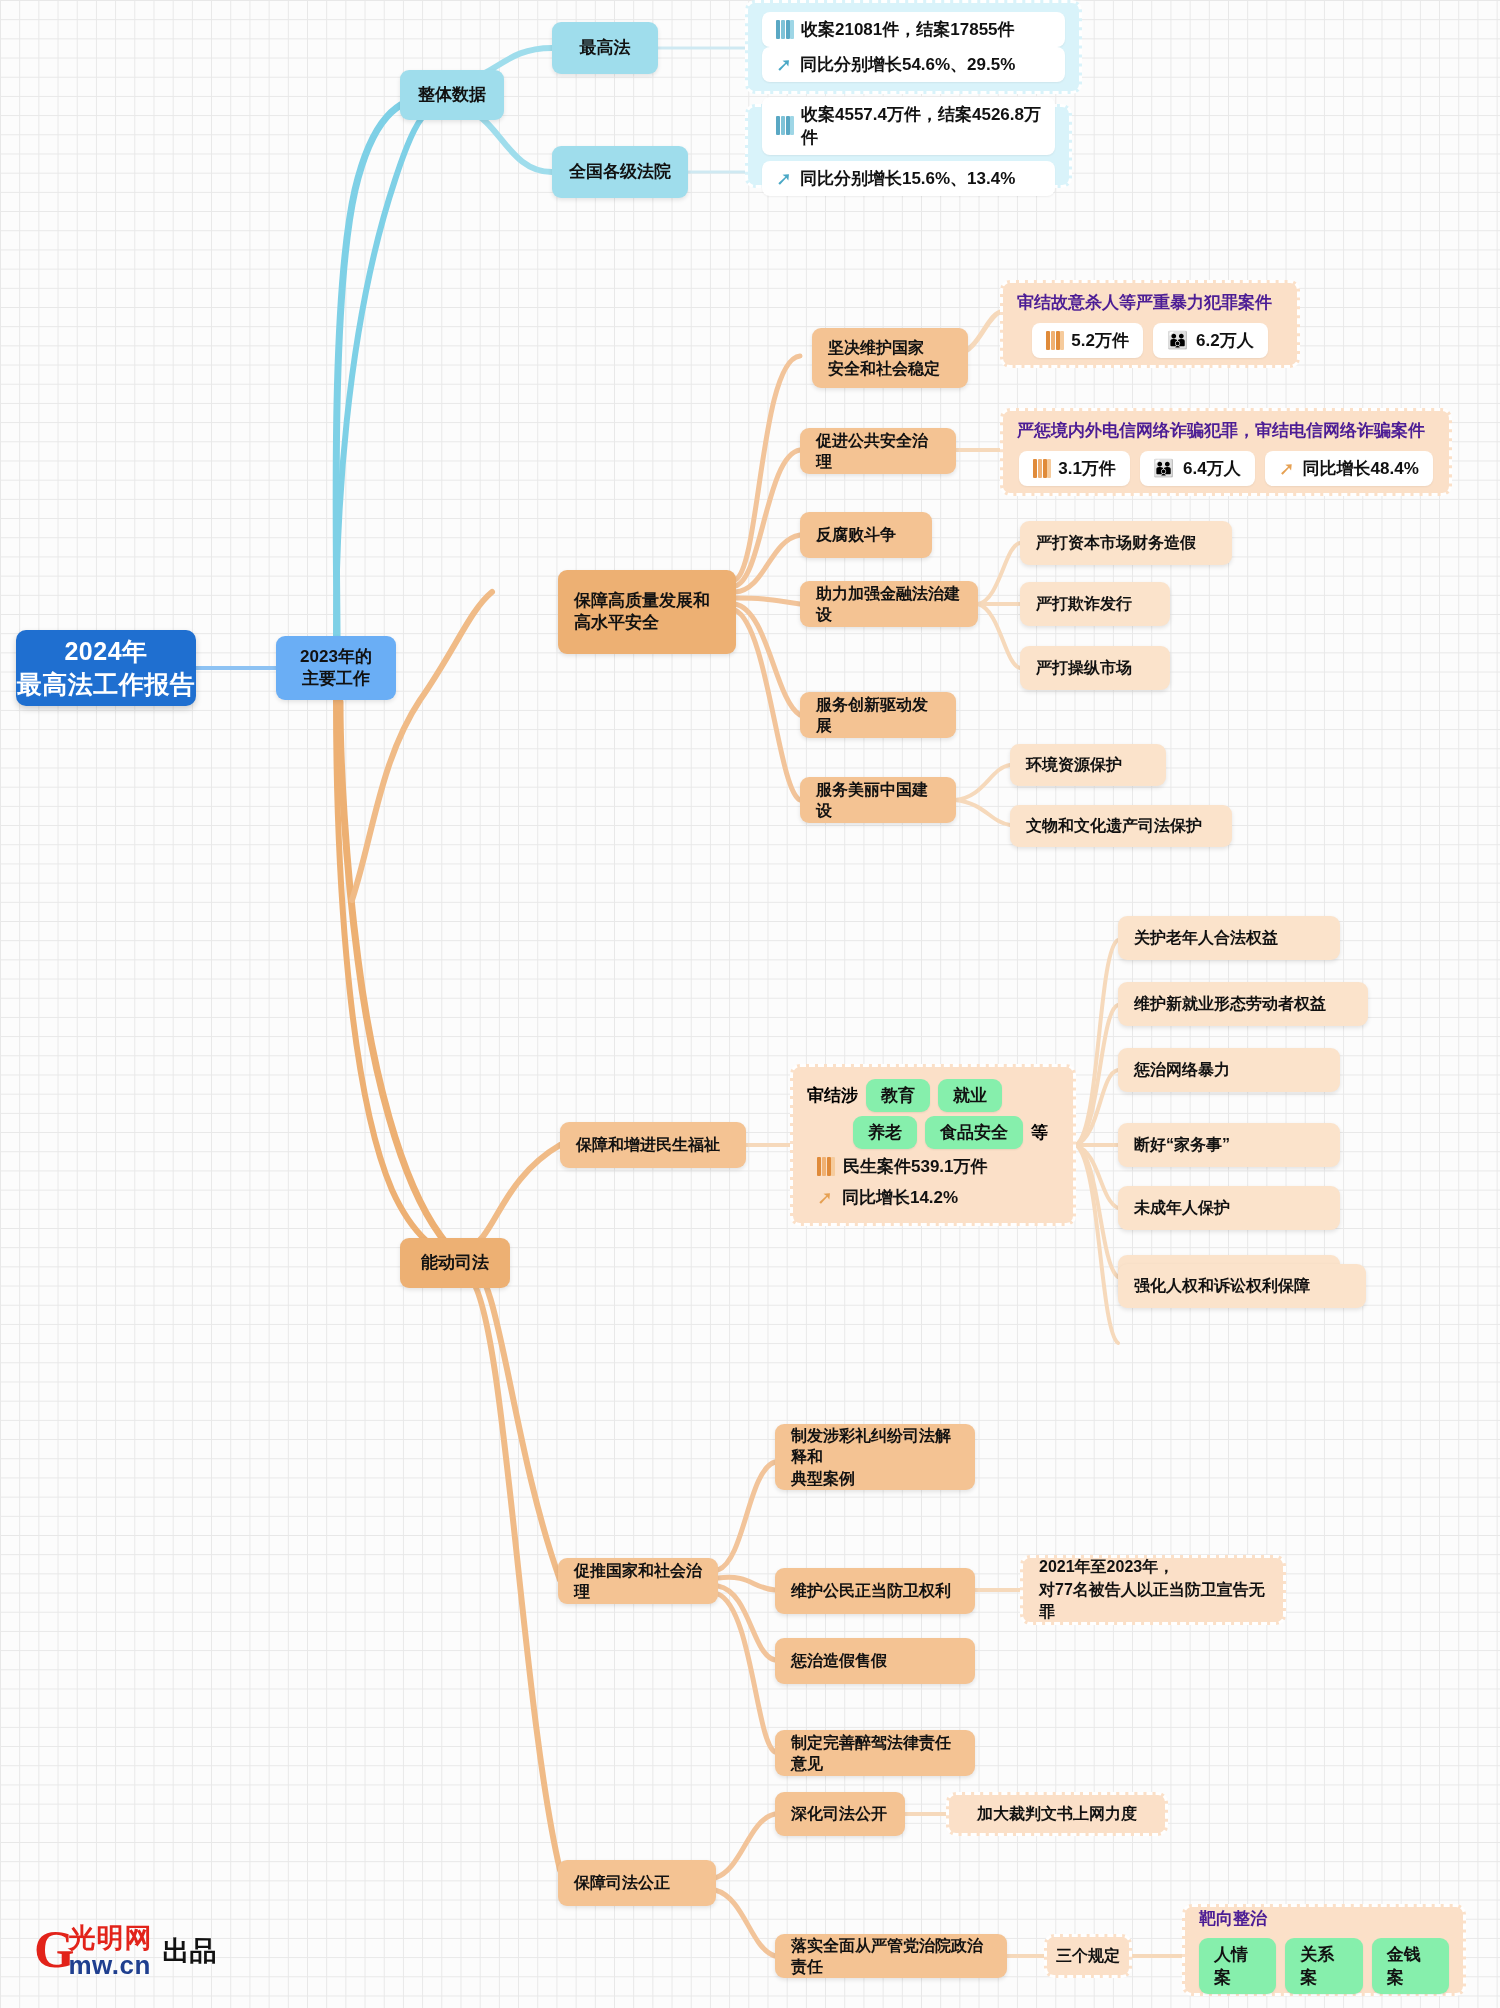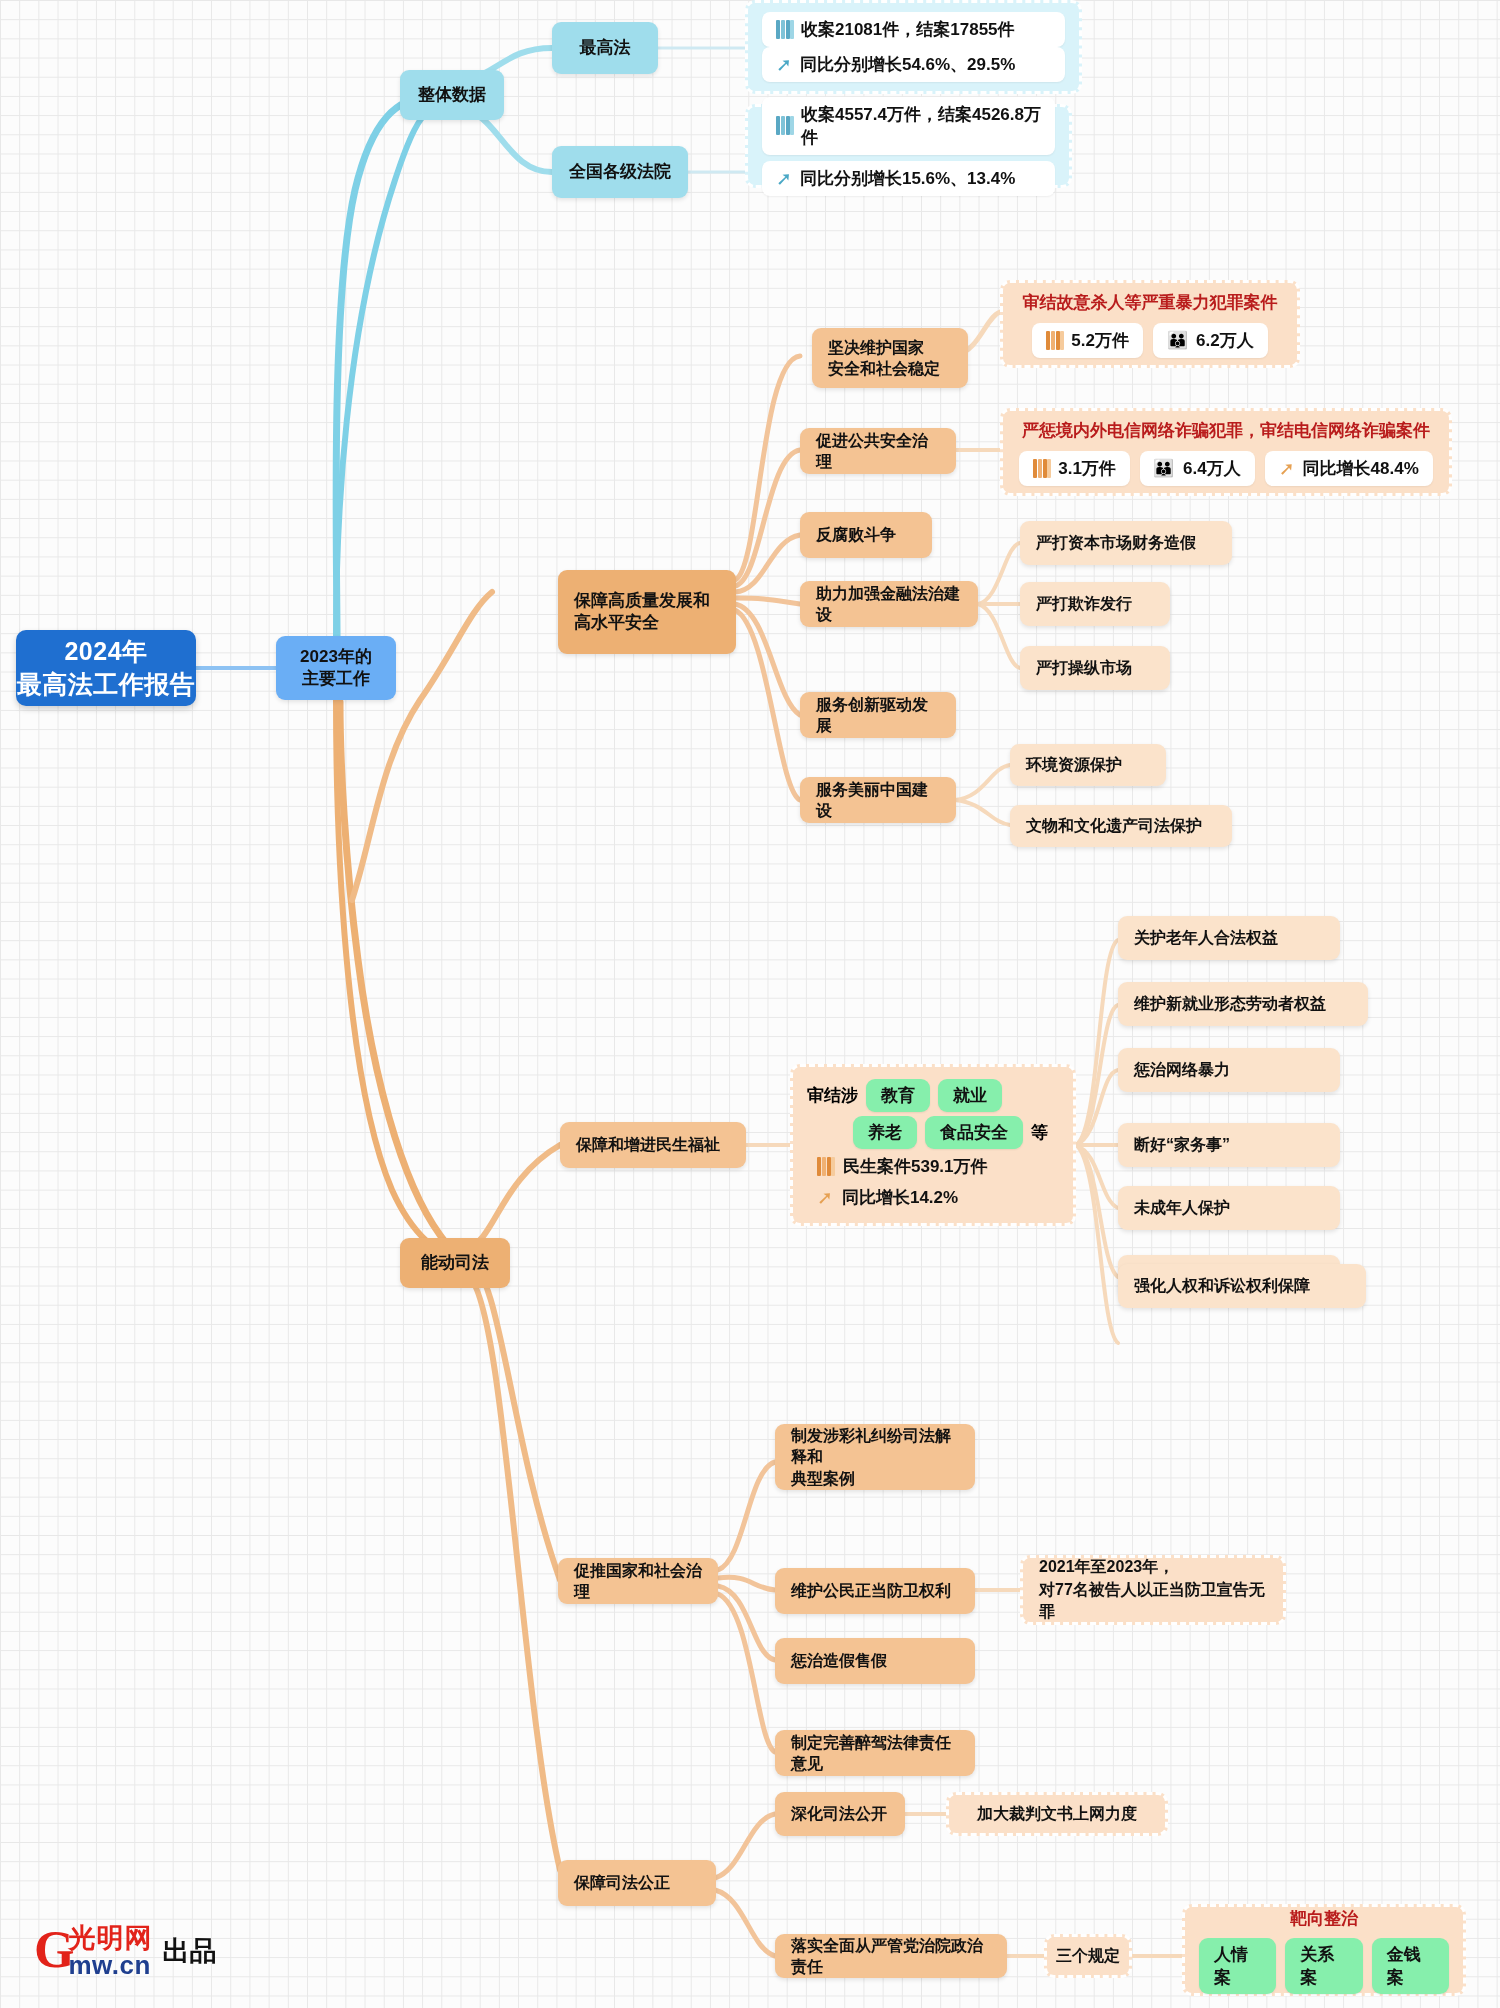--- a/index.html
+++ b/index.html
@@ -55,21 +55,21 @@
 
   .chip{
     background:#fff;border-radius:8px;
     display:flex;align-items:center;gap:8px;
     font-weight:bold;font-size:17px;color:#111;
     padding:6px 14px;
     box-shadow:0 1px 2px rgba(0,0,0,0.06);
   }
   .chip-row{display:flex;gap:10px;align-items:center;padding:0 14px;}
   .panel-title{
-    font-weight:bold;font-size:17px;color:#b91c1c;text-align:center;
+    font-weight:bold;font-size:17px;color:#4c1d95;
     padding:0 14px 7px 14px;
   }
   .panel-text{font-weight:bold;font-size:16px;color:#111;padding:0 16px;line-height:1.42;white-space:pre-line;}
 
   .ico{display:inline-block;flex:0 0 auto;line-height:1;}
   .ico-books{width:17px;height:19px;position:relative;}
   .ico-books i{position:absolute;top:0;width:4px;height:19px;border-radius:1px;display:block;}
   .ico-people{font-size:17px;}
   .ico-arrow{font-size:19px;font-weight:bold;}
 

